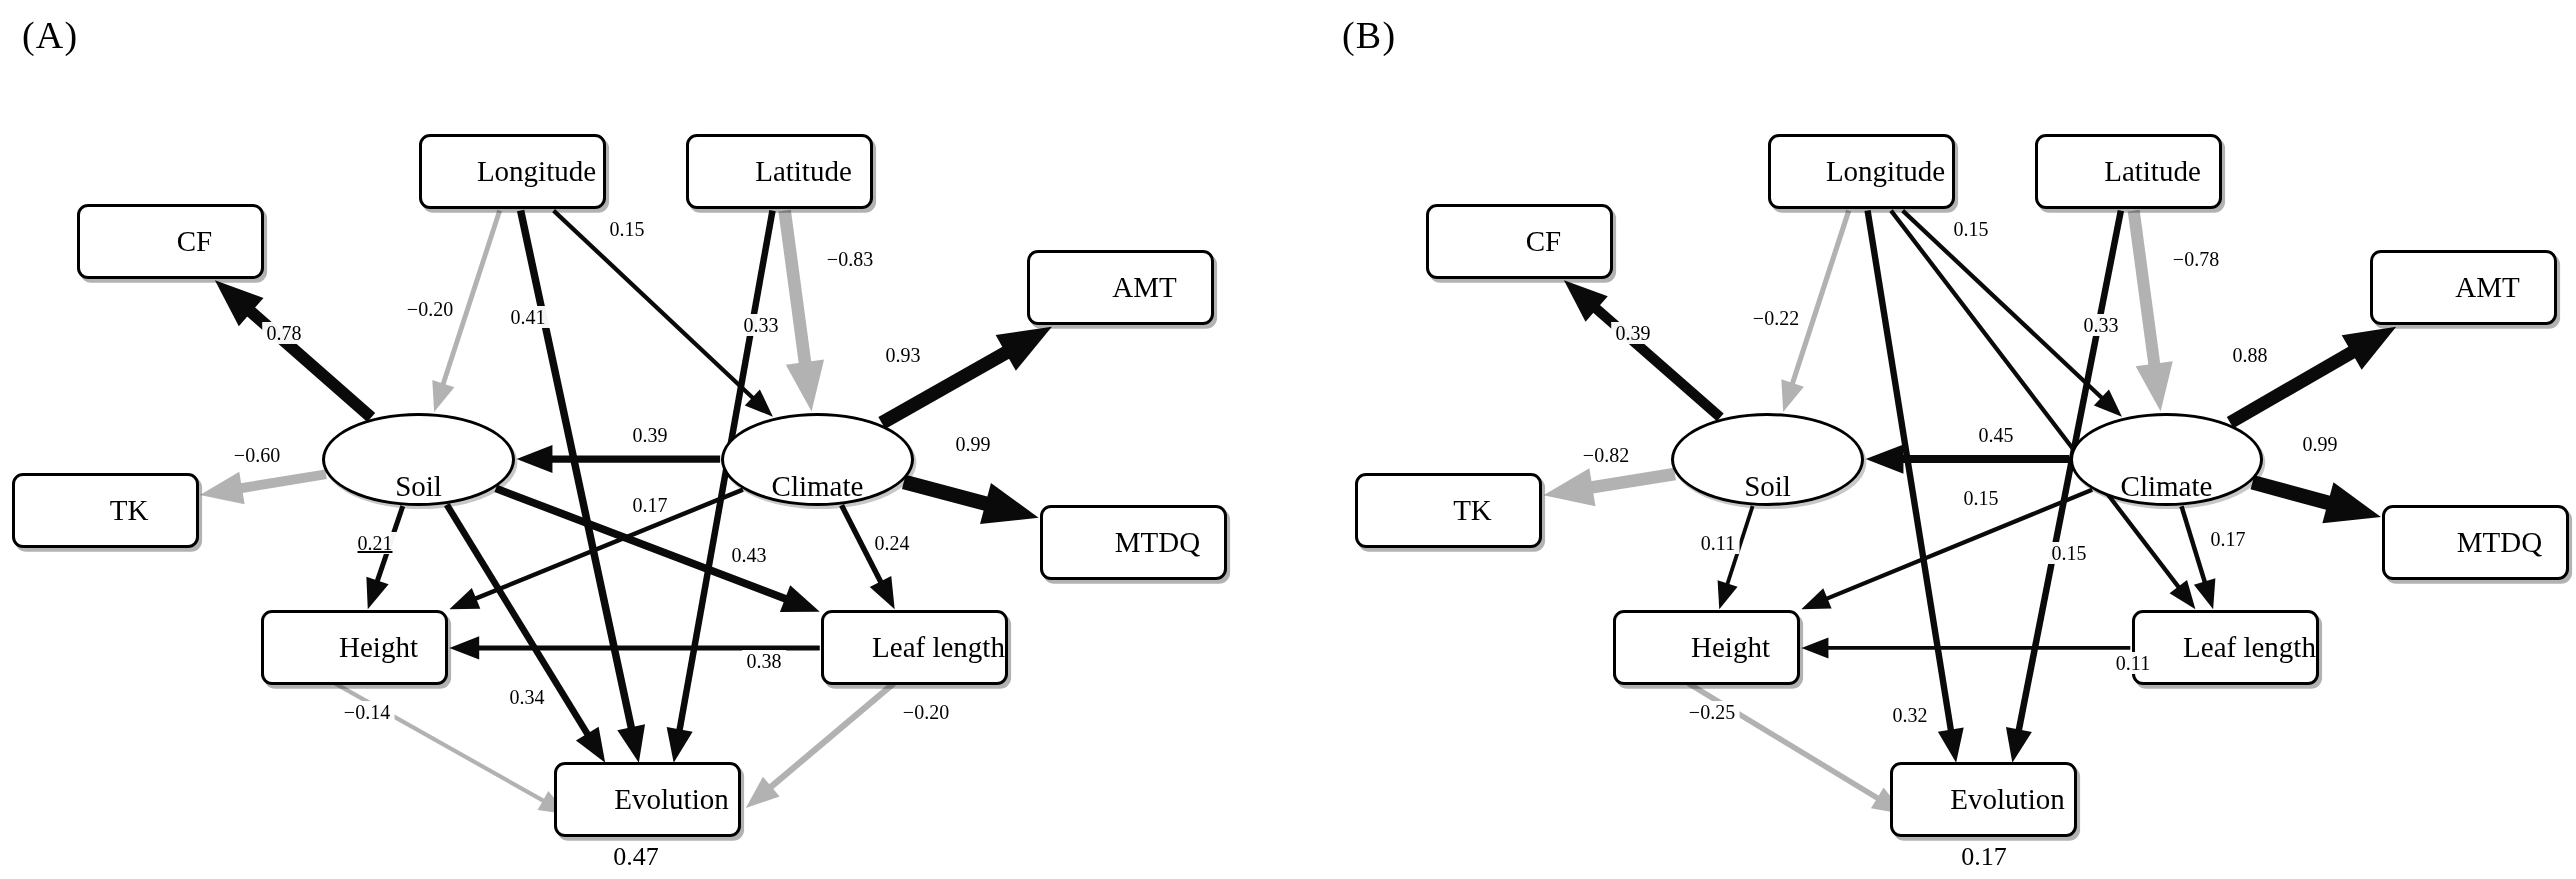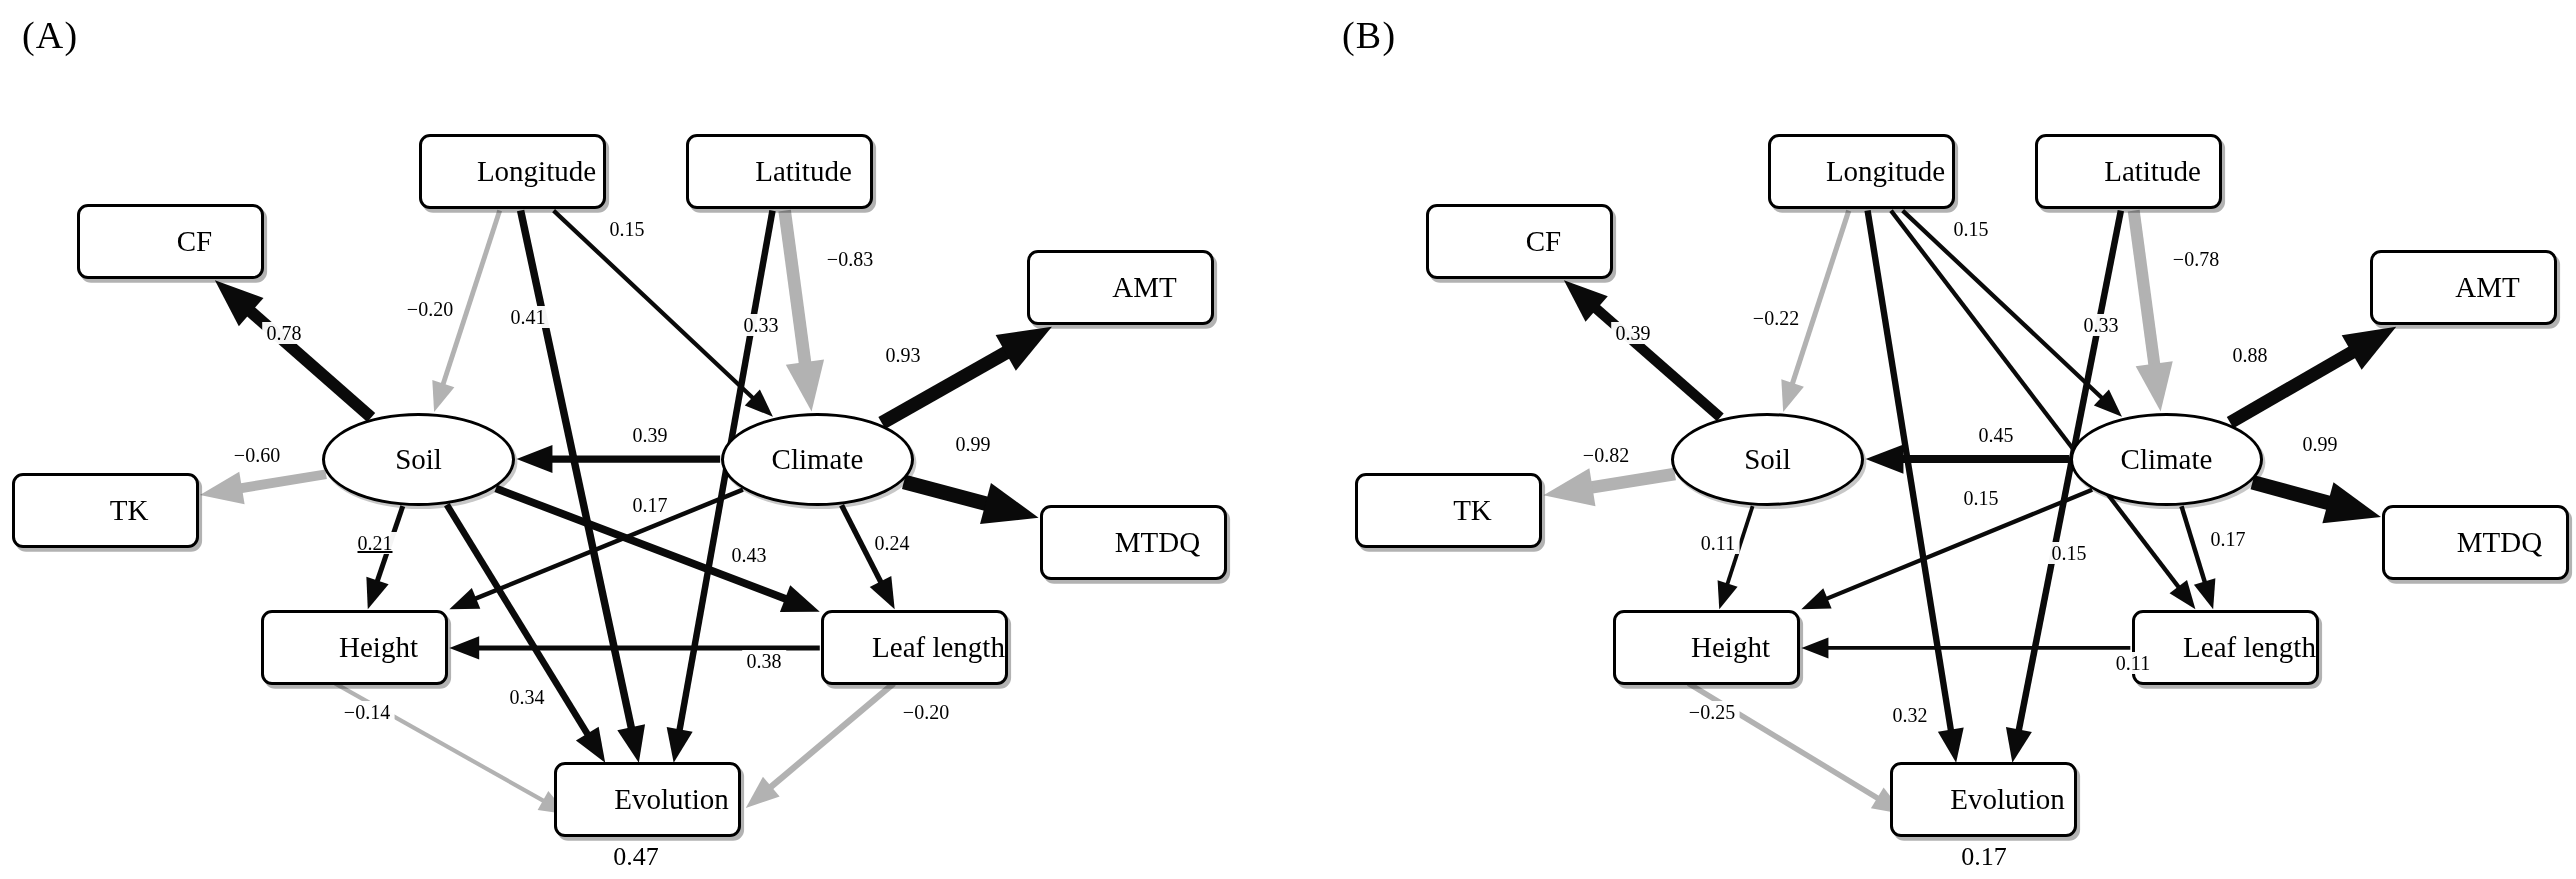--- a/index.html
+++ b/index.html
@@ -3,21 +3,21 @@
 <meta charset="utf-8">
 <style>
   html,body{margin:0;padding:0;background:#ffffff;}
   body{width:2576px;height:879px;font-family:"Liberation Serif","DejaVu Serif",serif;}
   #figure{position:relative;width:2576px;height:879px;background:#fff;overflow:hidden;}
   #arrow-layer{position:absolute;left:0;top:0;}
   .panel-letter{position:absolute;font-size:38px;color:#000;letter-spacing:1.2px;}
   .node{position:absolute;display:flex;align-items:center;justify-content:center;
         background:#fff;border:3.1px solid #000;box-sizing:border-box;font-size:29px;color:#000;}
   .node.box{border-radius:11px;box-shadow:3.1px 3.7px 0 rgba(0,0,0,0.30);padding-left:48px;}
-  .node.ellipse{border-radius:50%;box-shadow:2.4px 3.1px 0 rgba(0,0,0,0.22);}
+  .node.ellipse{border-radius:50%;box-shadow:2.4px 3.1px 0 rgba(0,0,0,0.22);align-items:flex-end;}
   .coef{position:absolute;transform:translate(-50%,-50%);font-size:20px;color:#000;
         background:rgba(255,255,255,0.96);padding:0 4.3px;line-height:1.1;white-space:nowrap;}
   .r2{position:absolute;transform:translate(-50%,-50%);font-size:26px;color:#000;}
 </style>
 </head>
 <body>
 
 <div id="figure">
   <svg id="arrow-layer" width="2576" height="879" viewBox="0 0 4214 1438">
       <g>

